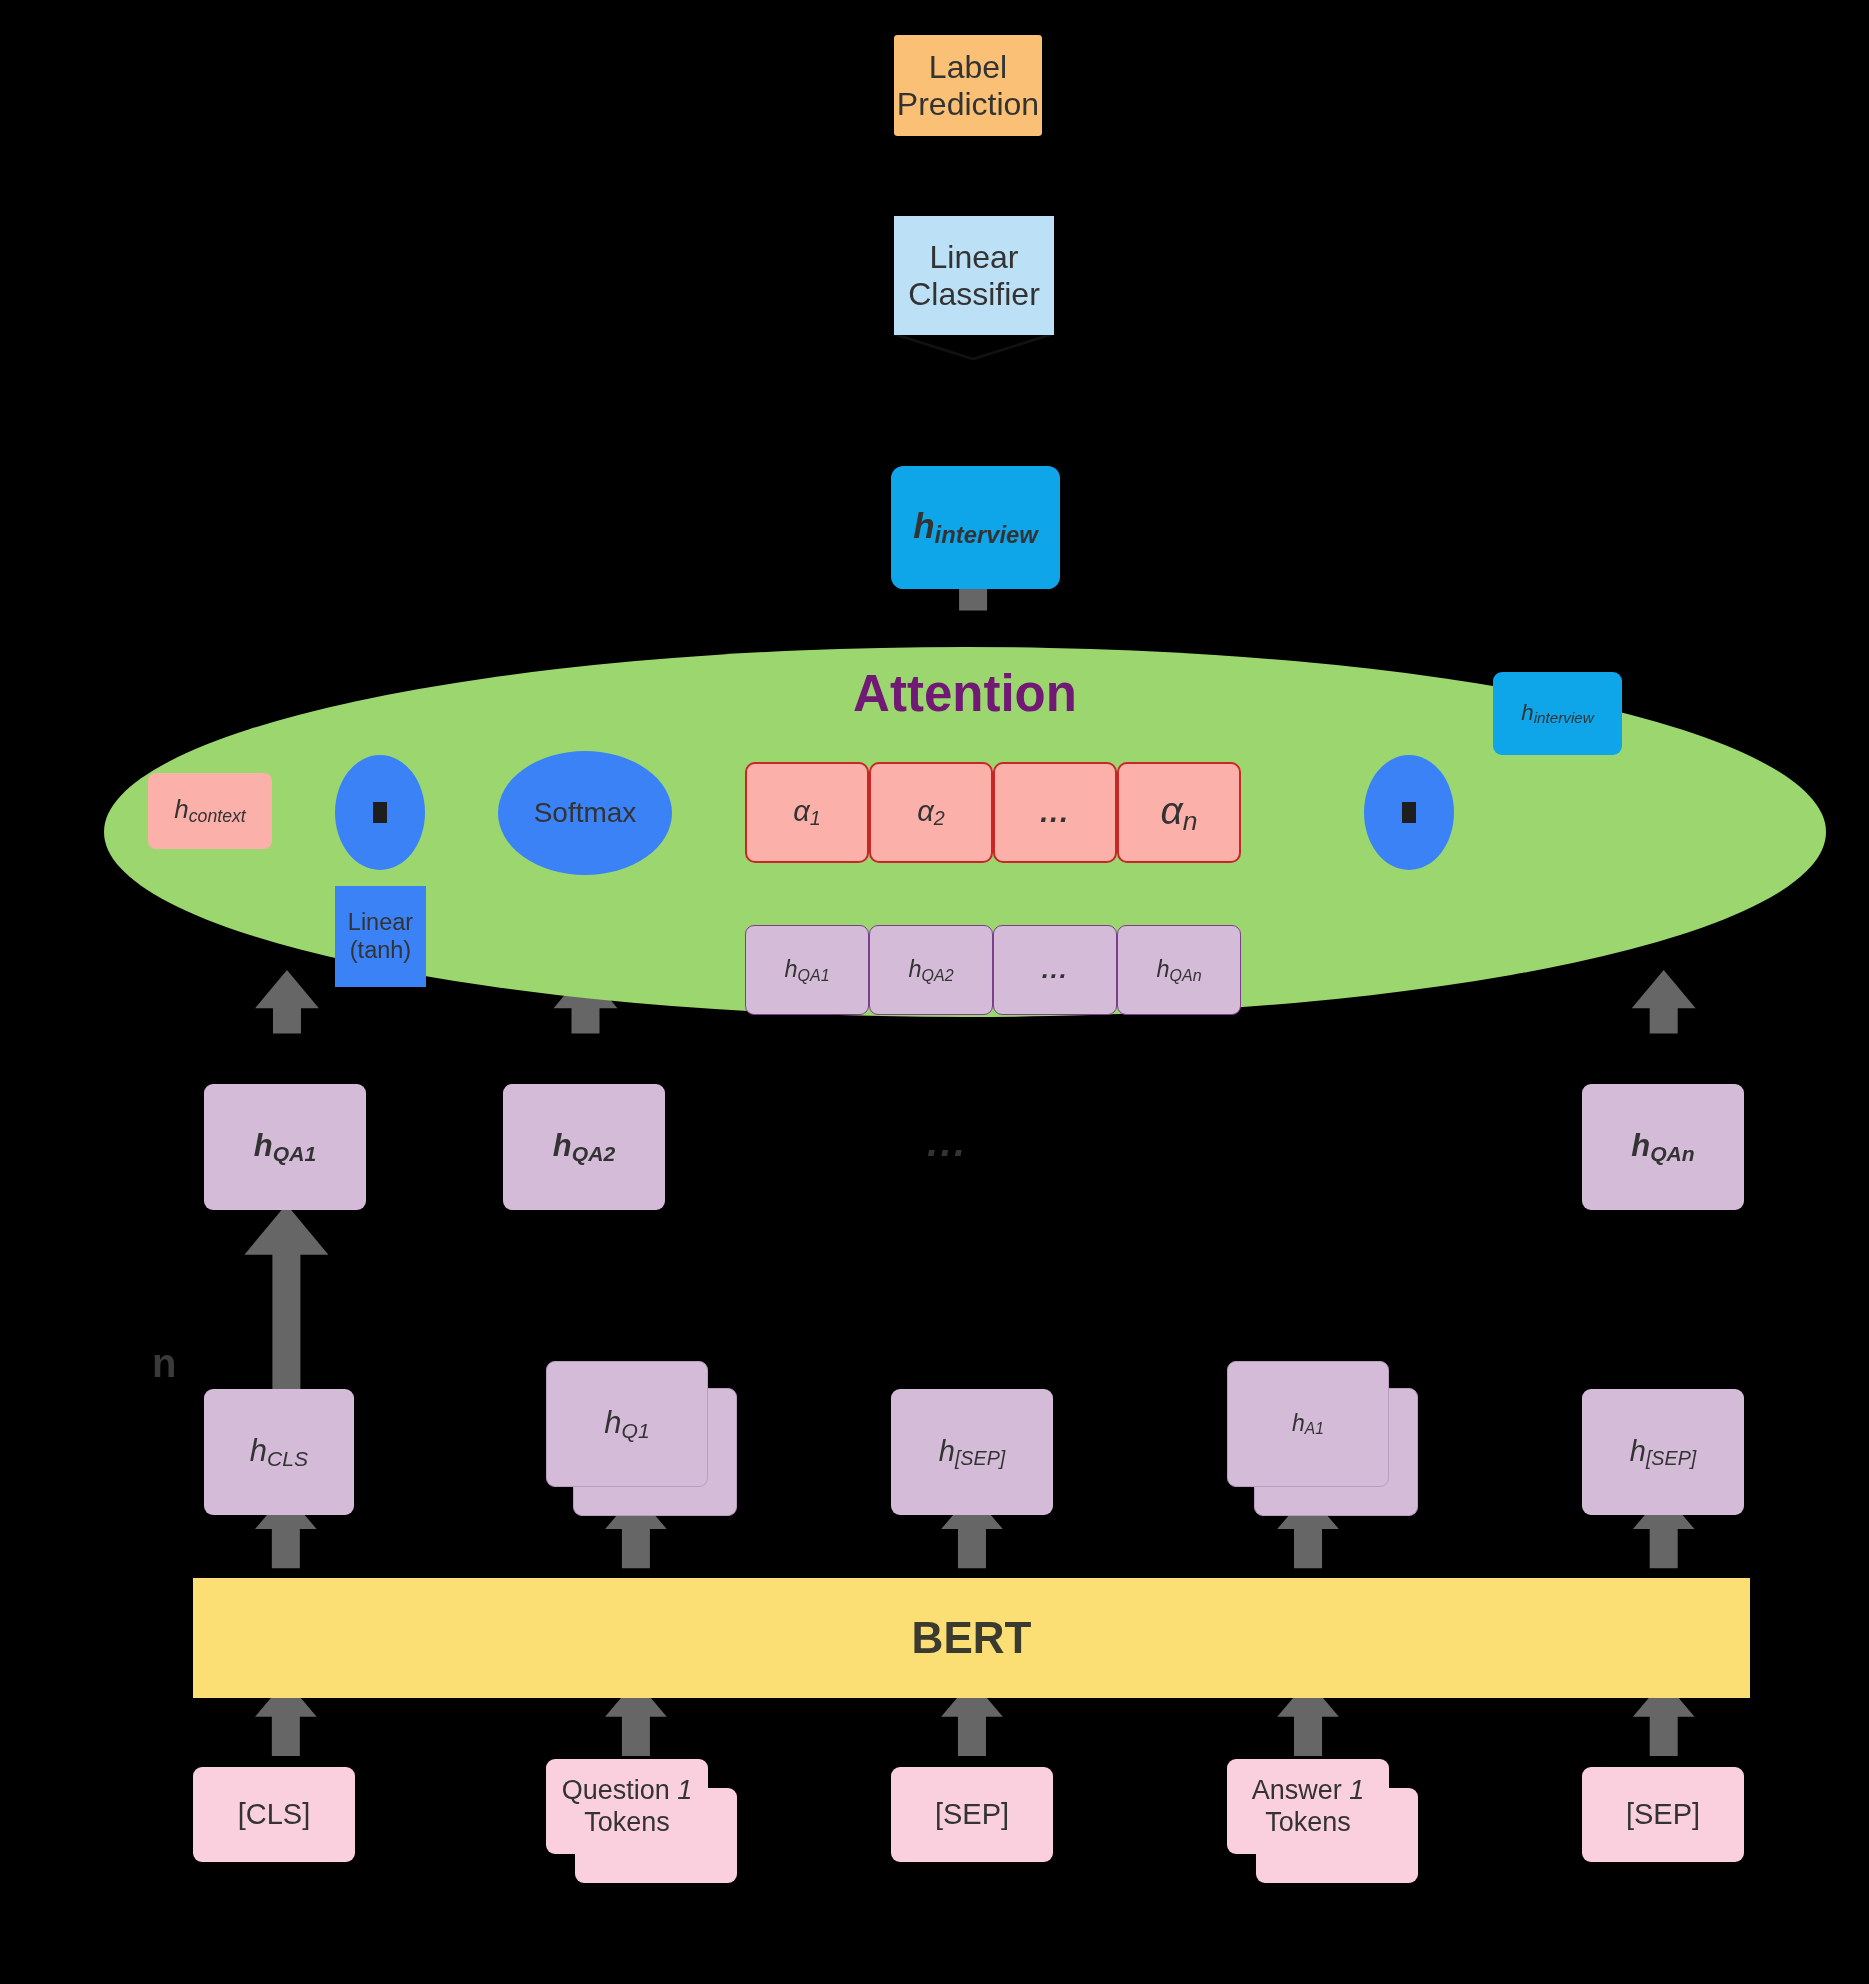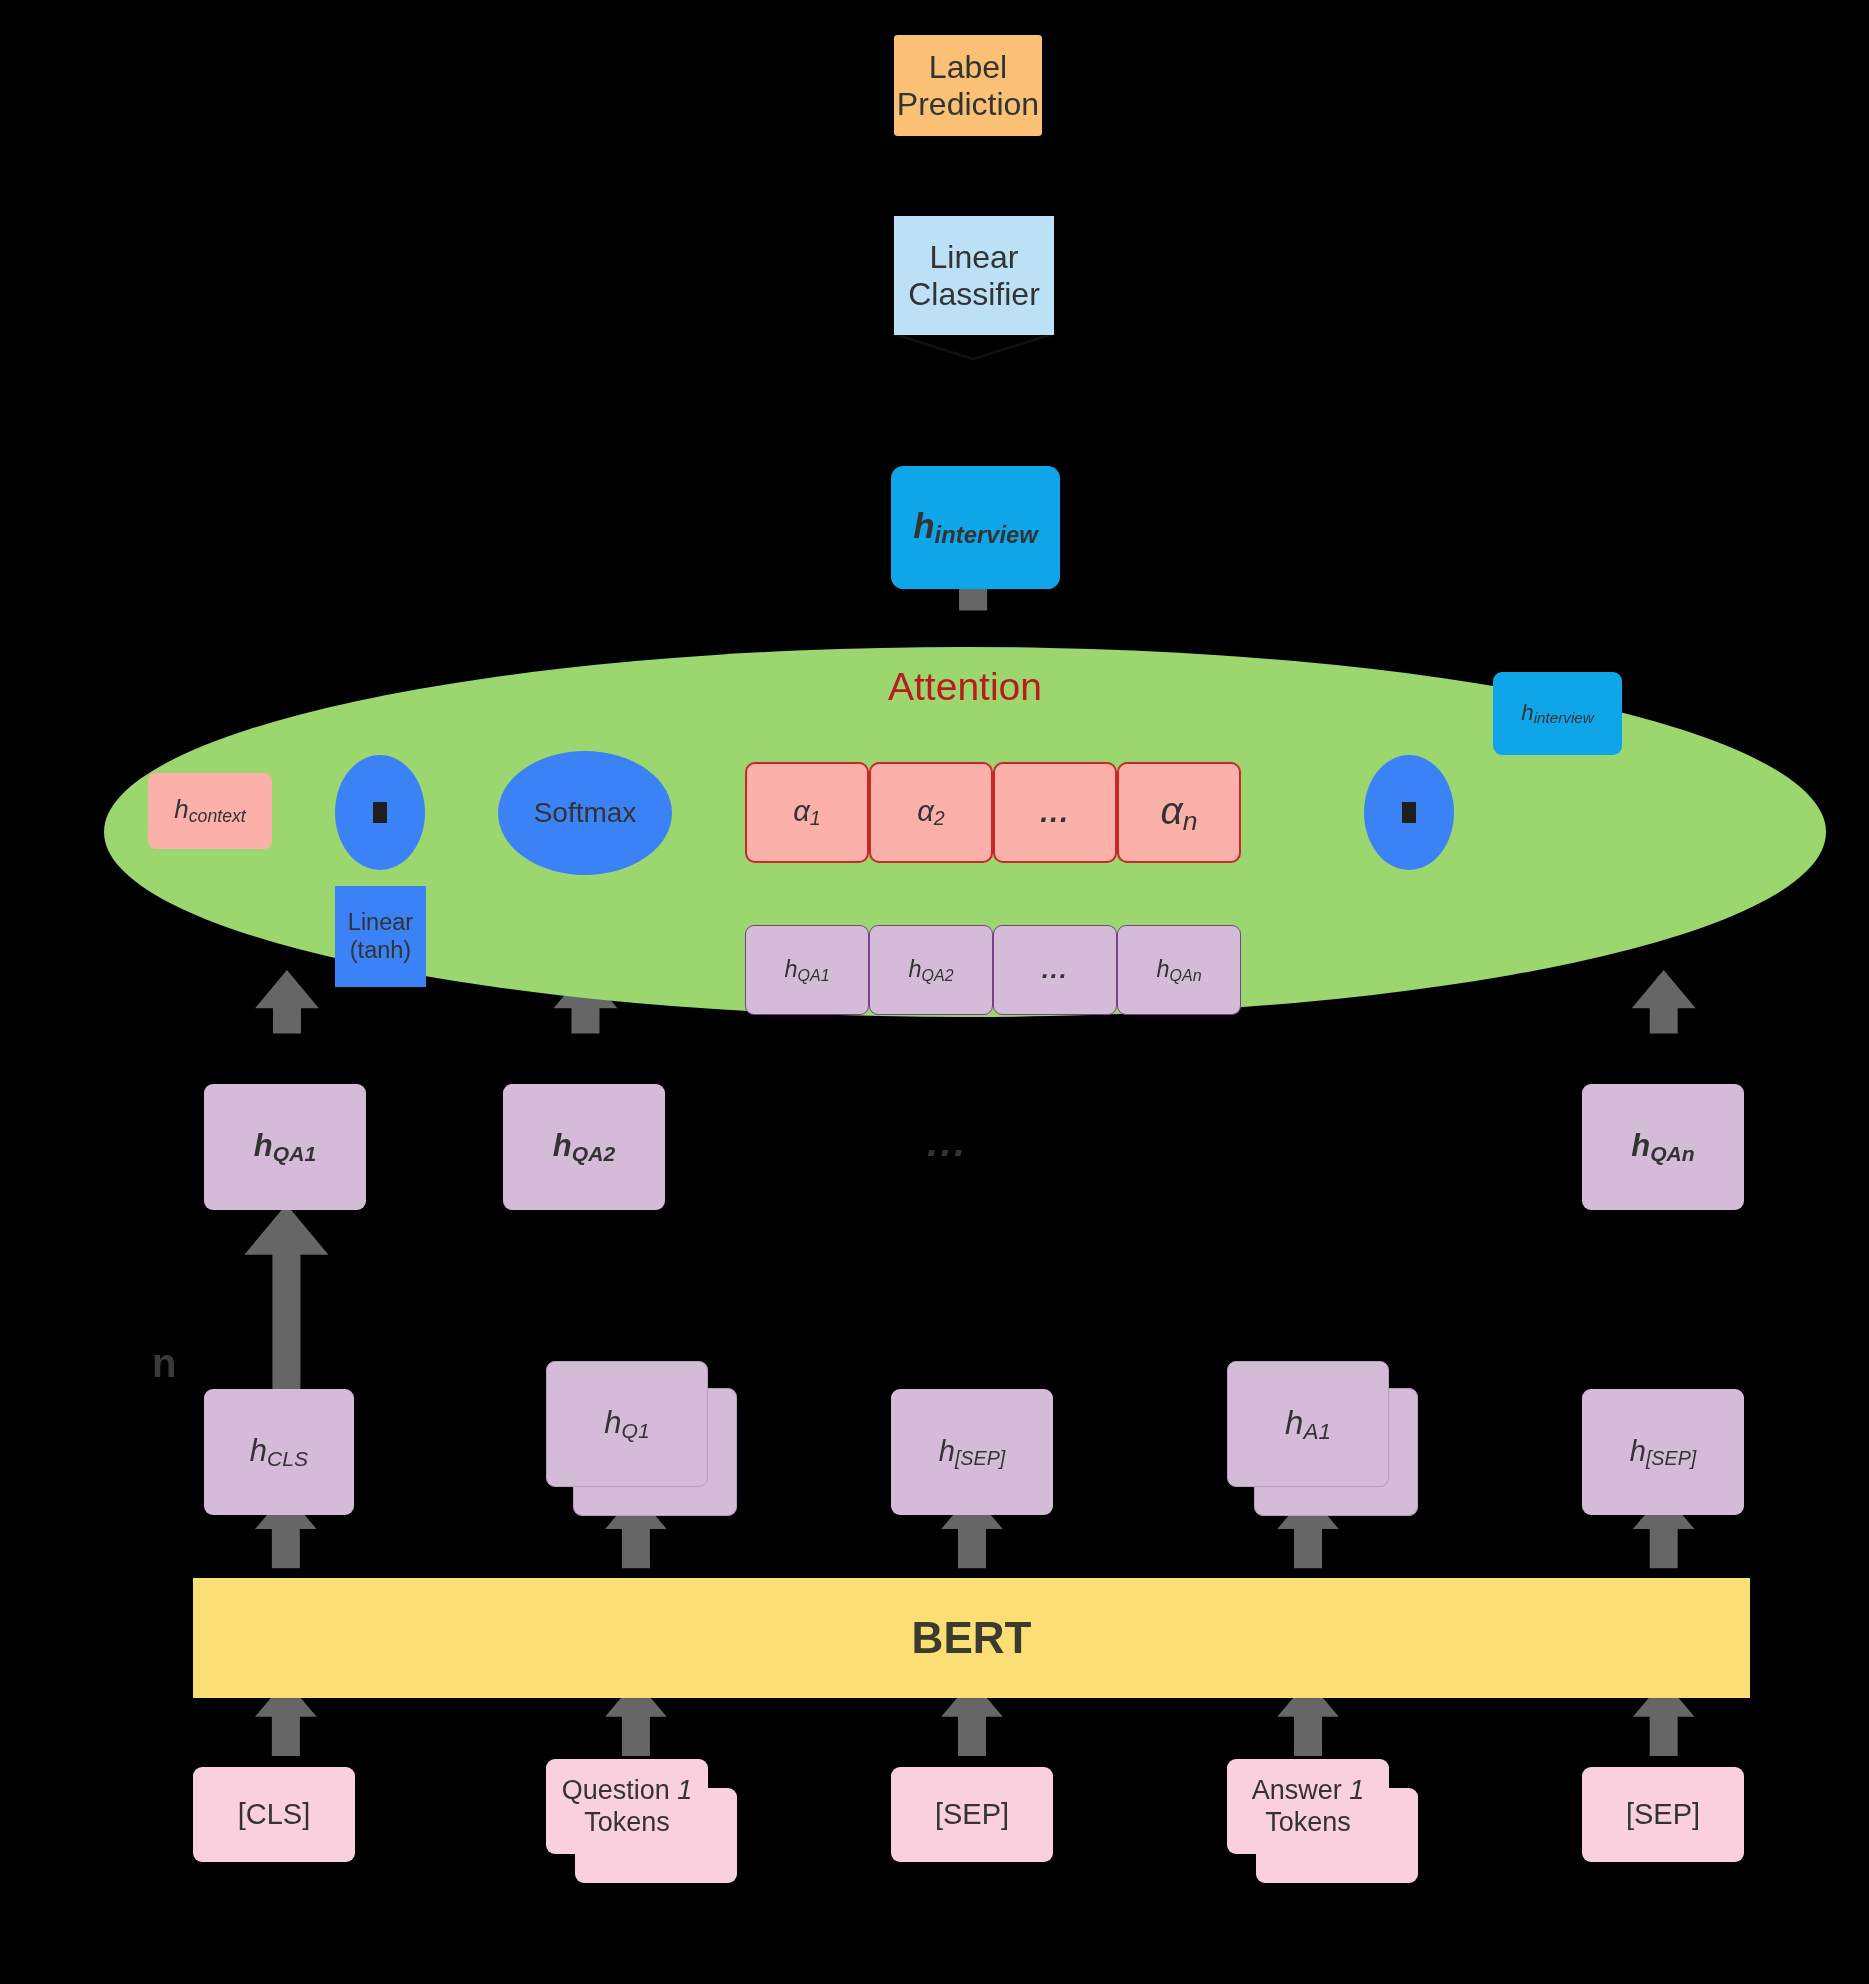--- a/index.html
+++ b/index.html
@@ -26,21 +26,21 @@
   .c-yellowpale{background:#3b82f6;}
   .c-rose{background:#FBD0DE;}
 
   
   .t-big{font-size:35px;}
   .t-lbl{font-size:32px;}
   .t-bold{font-weight:bold;}
   .hvar{font-style:italic;white-space:nowrap;}
   .hvar b{font-style:italic;font-weight:inherit;}
   .hvar sub{font-size:.68em;font-style:italic;vertical-align:-.22em;}
-  .attn-title{font-size:39px;font-weight:normal;color:#b91c1c;}
+  .attn-title{font-size:51px;font-weight:bold;color:#701a75;}
   .bert-title{font-size:44px;font-weight:bold;color:#3a3a2e;}
   .nlabel{font-size:40px;font-weight:bold;color:#3a3a3a;}
   .dots{font-weight:bold;font-style:italic;letter-spacing:.06em;}
 
   
   .ellipse{border-radius:50%;}
   .circ-dot{display:flex;align-items:center;justify-content:center;}
   .dotsq{width:14.6px;height:21px;background:#1e1e1e;}
   svg.ov{position:absolute;left:0;top:0;width:1870px;height:1985px;overflow:visible;pointer-events:none;}
   .stackwrap{position:absolute;}
@@ -220,21 +220,21 @@
     </div>
   </div>
 
   <div class="node rr c-purple" style="left:891px;top:1389px;width:162px;height:126px;border-radius:9px;">
     <span class="hvar" style="font-size:29px;"><b>h</b><sub>[SEP]</sub></span>
   </div>
 
   <div class="stackwrap" style="left:1227px;top:1361px;width:202px;height:162px;">
     <div class="stackback c-purple rr" style="left:27px;top:27px;width:162px;height:126px;border-radius:9px;border:1.7px solid #b99ec0;"></div>
     <div class="node rr c-purple" style="left:0;top:0;width:162px;height:126px;border-radius:9px;border:1.7px solid #b99ec0;">
-      <span class="hvar" style="font-size:33px;"><b>h</b><sub>A1</sub></span>
+      <span class="hvar" style="font-size:23px;"><b>h</b><sub>A1</sub></span>
     </div>
   </div>
 
   <div class="node rr c-purple" style="left:1582px;top:1389px;width:162px;height:126px;border-radius:9px;">
     <span class="hvar" style="font-size:29px;"><b>h</b><sub>[SEP]</sub></span>
   </div>
 
   <div class="node c-yellow bert-title" style="left:193px;top:1578px;width:1557px;height:120px;">
     <span>BERT</span>
   </div>

